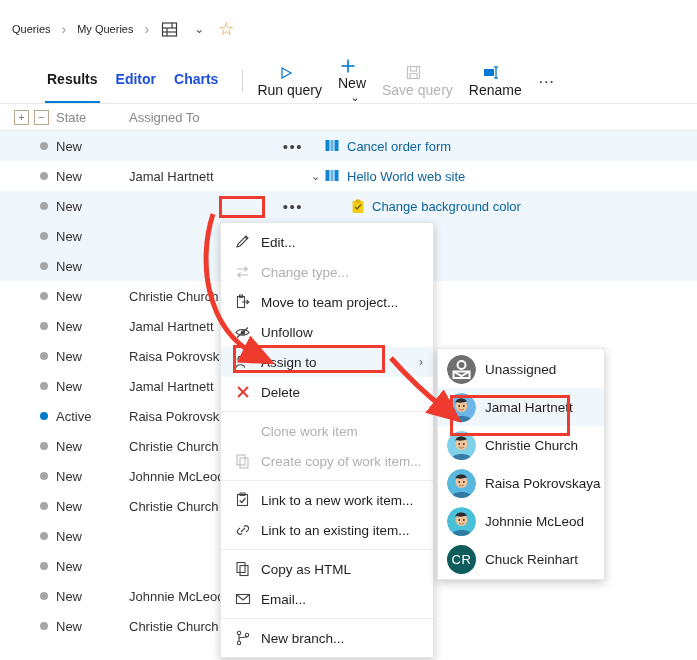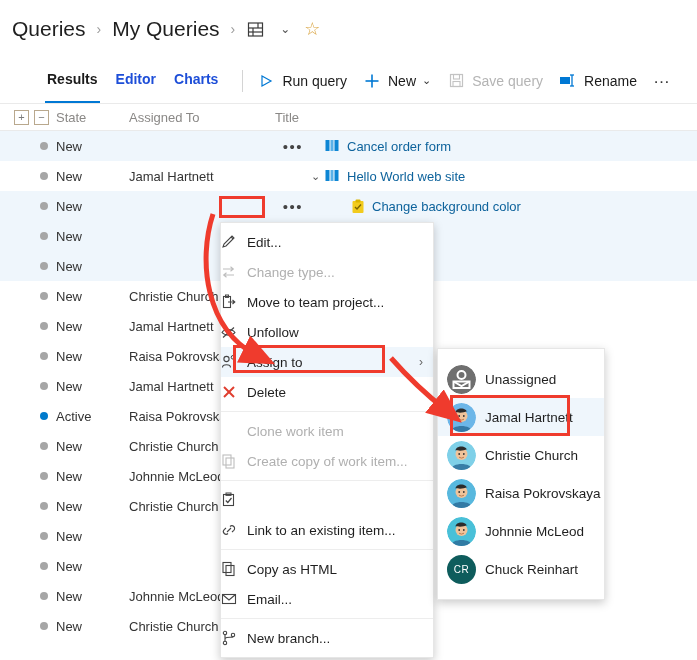--- a/index.html
+++ b/index.html
@@ -10,21 +10,21 @@
     font-size:13px;
     color:#333333;
     overflow:hidden;
     position:relative;
   }
   
   .breadcrumb{
     position:absolute;left:0;top:0;width:697px;height:57px;
     display:flex;align-items:center;padding-left:12px;box-sizing:border-box;
   }
-  .bc-link{font-size:21px;color:#1f1f1f;cursor:pointer;white-space:nowrap;}
+  .bc-link{font-size:11px;color:#1f1f1f;cursor:pointer;white-space:nowrap;}
   .bc-sep{margin:0 11px;color:#9b9b9b;font-size:14px;}
   .bc-teamicon{display:inline-block;margin-right:8px;position:relative;top:2px;}
   .bc-chev{margin-left:7px;color:#555;font-size:12px;}
   .bc-star{margin-left:14px;color:#d9a441;font-size:18px;cursor:pointer;}
 
   
   .toolbar{
     position:absolute;left:0;top:57px;width:697px;height:47px;
     display:flex;align-items:center;box-sizing:border-box;padding-left:12px;margin-left:35px;
   }
@@ -33,21 +33,21 @@
     padding-bottom:3px;
     font-weight:bold;
   }
   .tab.active{font-weight:bold;color:#1b1b1b;}
   .tab.active:after{
     content:"";position:absolute;left:-2px;right:-2px;bottom:-13px;height:2px;background:#0078d4;
   }
   .tb-div{width:1px;height:22px;background:#d4d4d4;margin:0 14px 0 6px;}
   .tb-btn{
     display:flex;align-items:center;font-size:14px;color:#1b1b1b;
-    margin-right:16px;cursor:pointer;white-space:nowrap;
+    margin-right:16px;cursor:pointer;white-space:nowrap;flex-direction:column;
   }
   .tb-btn.disabled{color:#b4b4b4;cursor:default;}
   .tb-ico{display:inline-flex;align-items:center;justify-content:center;
     width:18px;height:18px;margin-right:7px;color:#0078d4;}
   .tb-btn.disabled .tb-ico{color:#c3c3c3;}
   .tb-chev{margin-left:6px;font-size:11px;color:#333;}
   .tb-ellipsis{font-size:17px;color:#333;letter-spacing:2px;cursor:pointer;
     position:relative;top:-3px;}
   .toolbar-underline{
     position:absolute;left:0;top:103px;width:697px;height:1px;background:#eaeaea;
@@ -88,46 +88,46 @@
   .wi-ico{display:inline-flex;align-items:center;margin-right:7px;}
 
   
   .ctxmenu{
     position:absolute;left:220px;top:222px;width:214px;
     background:#ffffff;border:1px solid #e6e6e6;
     box-shadow:0 3px 9px rgba(0,0,0,0.21);
     padding:4px 0 4px 0;box-sizing:border-box;z-index:40;
   }
   .ci{
-    height:30px;display:flex;align-items:center;
+    height:30px;display:flex;align-items:center;padding-left:14px;
     box-sizing:border-box;font-size:13.5px;color:#1f1f1f;cursor:pointer;position:relative;text-align:right;
   }
   .ci.disabled{color:#b0b0b0;cursor:default;}
   .ci.hl{background:#eff6fc;}
   .ci-ico{width:22px;display:inline-flex;align-items:center;justify-content:flex-start;}
   .ci-lbl{margin-left:4px;}
   .ci-sub{position:absolute;right:10px;color:#666;font-size:12px;}
   .ci-sep{height:1px;background:#ededed;margin:4px 0;}
 
   
   .submenu{
     position:absolute;left:437px;top:348px;width:168px;
     background:#fff;border:1px solid #e6e6e6;
     box-shadow:0 3px 9px rgba(0,0,0,0.21);
-    padding:11px 0;box-sizing:border-box;z-index:50;
+    padding:1px 0;box-sizing:border-box;z-index:50;
   }
   .si{
     height:38px;display:flex;align-items:center;padding-left:9px;
     box-sizing:border-box;font-size:13.5px;color:#1f1f1f;cursor:pointer;
   }
   .si.hl{background:#eff6fc;}
   .si-av{width:29px;height:29px;border-radius:50%;margin-right:9px;flex:0 0 29px;
     overflow:hidden;position:relative;}
   .si-initials{display:flex;align-items:center;justify-content:center;
-    color:#fff;font-size:10px;letter-spacing:.5px;width:100%;height:100%;}
+    color:#fff;font-size:13px;letter-spacing:.5px;width:100%;height:100%;}
 
   
   .annot{position:absolute;left:0;top:0;width:697px;height:660px;
     pointer-events:none;z-index:80;}
   .redbox{position:absolute;border:3px solid #ef3b2d;box-sizing:border-box;z-index:60;
     pointer-events:none;}
 </style>
 </head>
 <body>
 
@@ -203,21 +203,20 @@
 <div class="toolbar-underline"></div>
 
 <div class="grid">
   <div class="ghead">
     <div class="gh-toggles">
       <span class="tgl">+</span>
       <span class="tgl">−</span>
     </div>
     <div class="gh-state">State</div>
     <div class="gh-assigned">Assigned To</div>
-    <div class="gh-title">Title</div>
   </div>
   <div id="rows-container">
       <div class="grow sel">
         <div class="c-state">
           <span class="dot"></span>
         </div>
         <div class="c-statetext">New</div>
         <div class="c-assigned"></div>
         <div class="c-ctx">•••</div>
         <div class="c-title">
@@ -476,20 +475,21 @@
       </div>
       <div class="ci-sep"></div>
       <div class="ci">
         <span class="ci-ico">
           <svg width="16" height="16" viewBox="0 0 16 16">
             <rect x="2.5" y="2.5" width="10" height="11" fill="none" stroke="#444" stroke-width="1.1"></rect>
             <rect x="5" y="1" width="5" height="2.4" fill="none" stroke="#444" stroke-width="1"></rect>
             <path d="M4.8 8.5 L6.8 10.5 L10.5 6" fill="none" stroke="#444" stroke-width="1.2"></path>
           </svg>
         </span>
+        <span class="ci-lbl">Link to a new work item...</span>
       </div>
       <div class="ci">
         <span class="ci-ico">
           <svg width="16" height="16" viewBox="0 0 16 16">
             <path d="M6 10 L10 6" stroke="#444" stroke-width="1.1"></path>
             <path d="M9 4.5 A2.6 2.6 0 0 1 12.8 8.3 L11 10" fill="none" stroke="#444" stroke-width="1.1"></path>
             <path d="M7 11.5 A2.6 2.6 0 0 1 3.2 7.7 L5 6" fill="none" stroke="#444" stroke-width="1.1"></path>
           </svg>
         </span>
         <span class="ci-lbl">Link to an existing item...</span>

